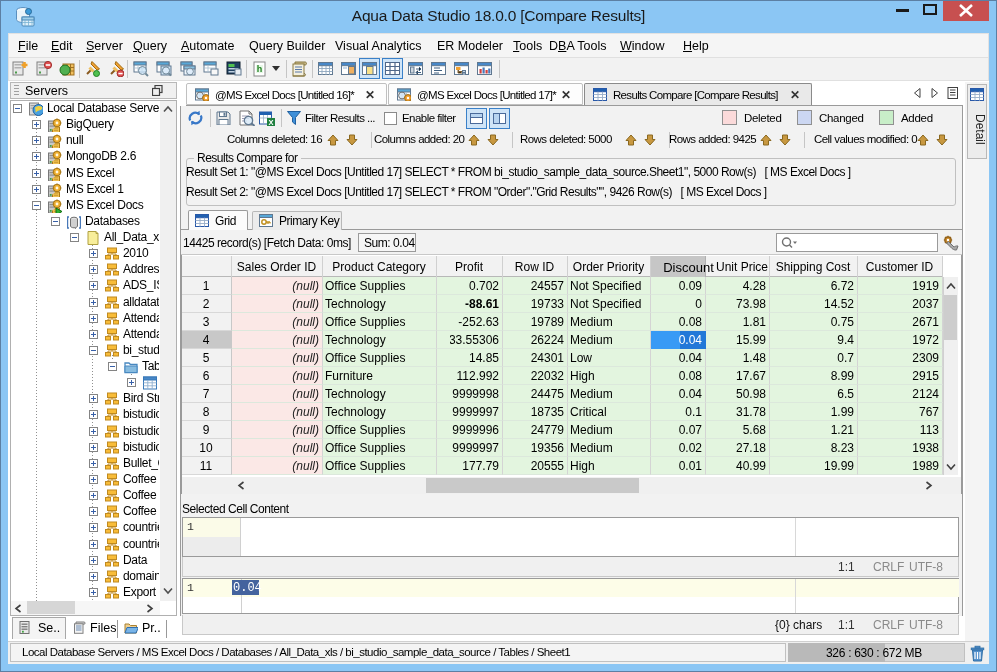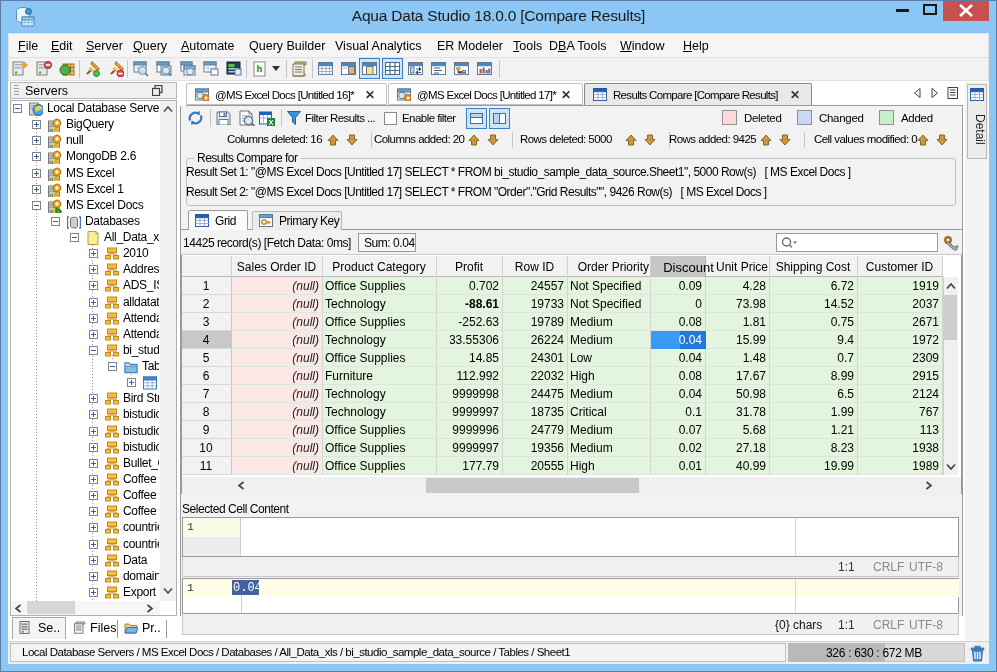--- a/index.html
+++ b/index.html
@@ -758,21 +758,21 @@
 <div class="a" style="left:182px;top:256px;width:50px;height:21px;border-right:1px solid #d0d0d0;"></div>
 <div class="a" style="left:232px;top:256px;width:91px;height:21px;border-right:1px solid #d0d0d0;"></div>
 <div class="a" style="left:232px;top:260px;width:89px;text-align:center;font-size:12px;overflow:hidden;">Sales Order ID</div>
 <div class="a" style="left:323px;top:256px;width:114px;height:21px;border-right:1px solid #d0d0d0;"></div>
 <div class="a" style="left:323px;top:260px;width:112px;text-align:center;font-size:12px;overflow:hidden;">Product Category</div>
 <div class="a" style="left:437px;top:256px;width:66px;height:21px;border-right:1px solid #d0d0d0;"></div>
 <div class="a" style="left:437px;top:260px;width:64px;text-align:center;font-size:12px;overflow:hidden;">Profit</div>
 <div class="a" style="left:503px;top:256px;width:65px;height:21px;border-right:1px solid #d0d0d0;"></div>
 <div class="a" style="left:503px;top:260px;width:63px;text-align:center;font-size:12px;overflow:hidden;">Row ID</div>
 <div class="a" style="left:568px;top:256px;width:83px;height:21px;border-right:1px solid #d0d0d0;"></div>
-<div class="a" style="left:568px;top:260px;width:81px;text-align:right;font-size:12px;overflow:hidden;">Order Priority</div>
+<div class="a" style="left:568px;top:260px;width:81px;text-align:center;font-size:12px;overflow:hidden;">Order Priority</div>
 <div class="a" style="left:651px;top:256px;width:55px;height:21px;background:#c6c6c6;border-right:1px solid #b0b0b0;"></div>
 <div class="a" style="left:651px;top:260px;width:75px;text-align:center;font-size:13px;overflow:hidden;">Discount</div>
 <div class="a" style="left:706px;top:256px;width:64px;height:21px;border-right:1px solid #d0d0d0;"></div>
 <div class="a" style="left:706px;top:260px;width:62px;text-align:right;font-size:12px;overflow:hidden;">Unit Price</div>
 <div class="a" style="left:770px;top:256px;width:88px;height:21px;border-right:1px solid #d0d0d0;"></div>
 <div class="a" style="left:770px;top:260px;width:86px;text-align:center;font-size:12px;overflow:hidden;">Shipping Cost</div>
 <div class="a" style="left:858px;top:256px;width:85px;height:21px;border-right:1px solid #d0d0d0;"></div>
 <div class="a" style="left:858px;top:260px;width:83px;text-align:center;font-size:12px;overflow:hidden;">Customer ID</div>
 <div class="a" style="left:182px;top:277px;width:50px;height:18px;background:#f2f2f2;border-right:1px solid #c8c8c8;border-bottom:1px solid #d8d8d8;"></div>
 <div class="a" style="left:182px;top:279px;width:48px;text-align:center;font-size:12px;">1</div>

